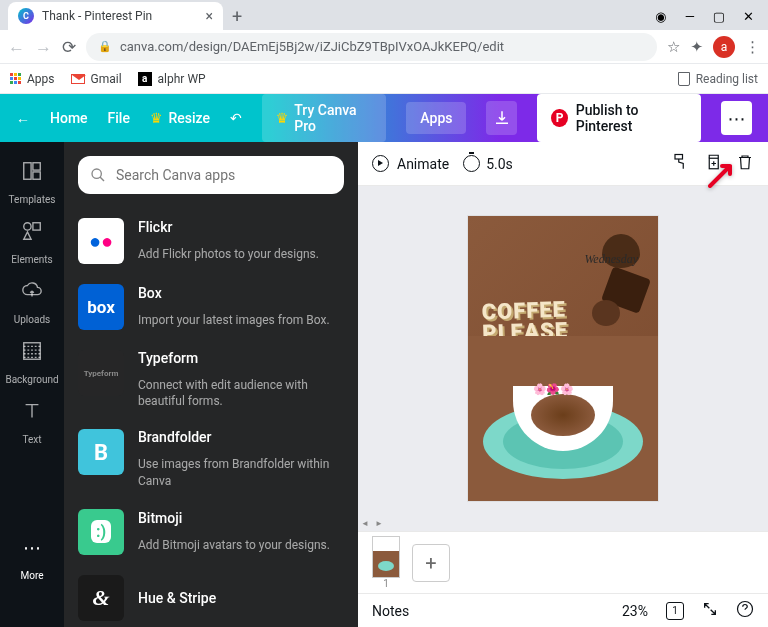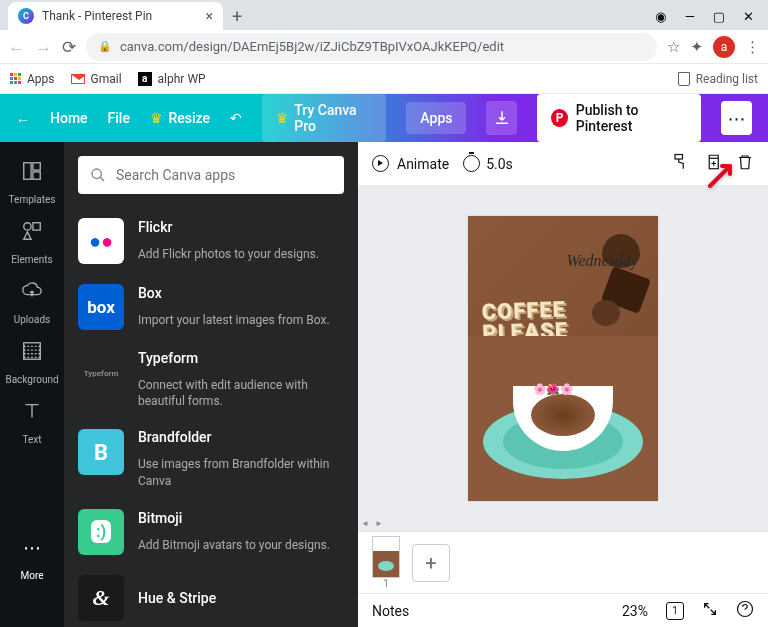--- a/index.html
+++ b/index.html
@@ -41,21 +41,21 @@
 .pin-icon{width:18px;height:18px;border-radius:50%;background:#e60023;color:#fff;display:flex;align-items:center;justify-content:center;font-size:12px;font-weight:bold}
 .morebtn{background:#fff;width:34px;height:34px;border-radius:4px;display:flex;align-items:center;justify-content:center;color:#0e1318;font-size:18px}
 
 .workspace{display:flex;height:485px}
 .siderail{width:64px;background:#0e1318;display:flex;flex-direction:column;align-items:center;padding-top:10px}
 .rail-item{width:64px;height:60px;display:flex;flex-direction:column;align-items:center;justify-content:center;gap:12px;color:rgba(255,255,255,0.65);font-size:10px;cursor:pointer}
 .rail-item.more{margin-top:auto;margin-bottom:38px;color:#fff}
 .rail-item svg{width:22px;height:22px}
 
 .sidepanel{width:294px;background:#252627;display:flex;flex-direction:column;position:relative}
-.search{margin:14px 14px 14px 14px;background:#fff;border-radius:4px;height:38px;display:flex;align-items:center;padding:4px 12px;gap:10px}
+.search{margin:14px 14px 14px 14px;background:#fff;border-radius:12px;height:38px;display:flex;align-items:center;padding:4px 12px;gap:10px}
 .search input{border:none;outline:none;flex:1;font-size:14px}
 .applist{flex:1;overflow:hidden;padding:0 14px}
 .app{display:flex;gap:14px;padding:10px 0;cursor:pointer}
 .app-icon{width:46px;height:46px;border-radius:6px;flex-shrink:0;display:flex;align-items:center;justify-content:center;font-size:22px;font-weight:bold;color:#fff}
 .app-info{display:flex;flex-direction:column;justify-content:center;gap:11px}
 .app-name{color:#fff;font-size:14px;font-weight:500}
 .app-desc{color:rgba(255,255,255,0.6);font-size:12px;line-height:1.35}
 .collapse{position:absolute;right:-10px;top:232px;width:12px;height:40px;background:#252627;border-radius:0 6px 6px 0;display:flex;align-items:center;justify-content:center;color:rgba(255,255,255,0.7);font-size:10px}
 
 .canvas{flex:1;display:flex;flex-direction:column;background:#fff}
@@ -76,21 +76,21 @@
 .wood{position:absolute;inset:0;background:linear-gradient(135deg,#8b5a3c 0%,#7a4a2e 100%)}
 .cup-area{position:absolute;bottom:0;left:0;right:0;height:165px;background:#8b5a3c}
 .saucer{position:absolute;bottom:22px;left:15px;width:160px;height:75px;background:#7dd8c9;border-radius:50%}
 .saucer::after{content:"";position:absolute;top:10px;left:20px;width:120px;height:55px;background:#5cc4b3;border-radius:50%}
 .cup{position:absolute;bottom:50px;left:45px;width:100px;height:65px;background:#fff;border-radius:0 0 50px 50px}
 .cup::before{content:"";position:absolute;top:8px;left:18px;width:64px;height:42px;background:radial-gradient(ellipse at center,#6b3e1a 0%,#8b5a3c 70%);border-radius:50%}
 .flowers{position:absolute;top:-3px;left:20px;font-size:11px}
 .choc1{position:absolute;top:18px;right:18px;width:38px;height:34px;background:#4a2c17;border-radius:50% 50% 50% 50%/60% 60% 40% 40%}
 .choc2{position:absolute;top:56px;right:12px;width:40px;height:36px;background:#3a1f0e;transform:rotate(20deg);border-radius:4px}
 .choc3{position:absolute;top:84px;right:38px;width:28px;height:26px;background:#5a351f;border-radius:50%}
-.wed{position:absolute;top:36px;right:20px;font-size:16px;font-family:Georgia,serif;font-style:italic;color:#2a2a2a}
+.wed{position:absolute;top:36px;right:20px;font-size:12px;font-family:Georgia,serif;font-style:italic;color:#2a2a2a}
 .coffeeplease{position:absolute;top:85px;left:14px;font-size:22px;font-weight:900;letter-spacing:1px;color:#f5e6c8;text-shadow:2px 2px 0 #c4a970;line-height:0.95;transform:rotate(-2deg)}
 .sb{position:absolute;bottom:3px;width:100%;height:10px;display:flex;align-items:center}
 .sb-h{left:0}
 .sb::before{content:"◄";font-size:8px;color:#888;padding:0 3px}
 .sb::after{content:"►";font-size:8px;color:#888;padding:0 3px}
 
 .pagestrip{height:62px;background:#fff;border-top:1px solid #e9e9e9;display:flex;align-items:center;padding:0 14px;gap:12px}
 .thumb{width:28px;height:42px;border:1px solid #ccc;background:linear-gradient(180deg,#fff 35%,#8b5a3c 35%);position:relative}
 .thumb::after{content:"";position:absolute;bottom:6px;left:5px;width:16px;height:10px;background:#7dd8c9;border-radius:50%}
 .pagenum{font-size:10px;color:#888;text-align:center}

